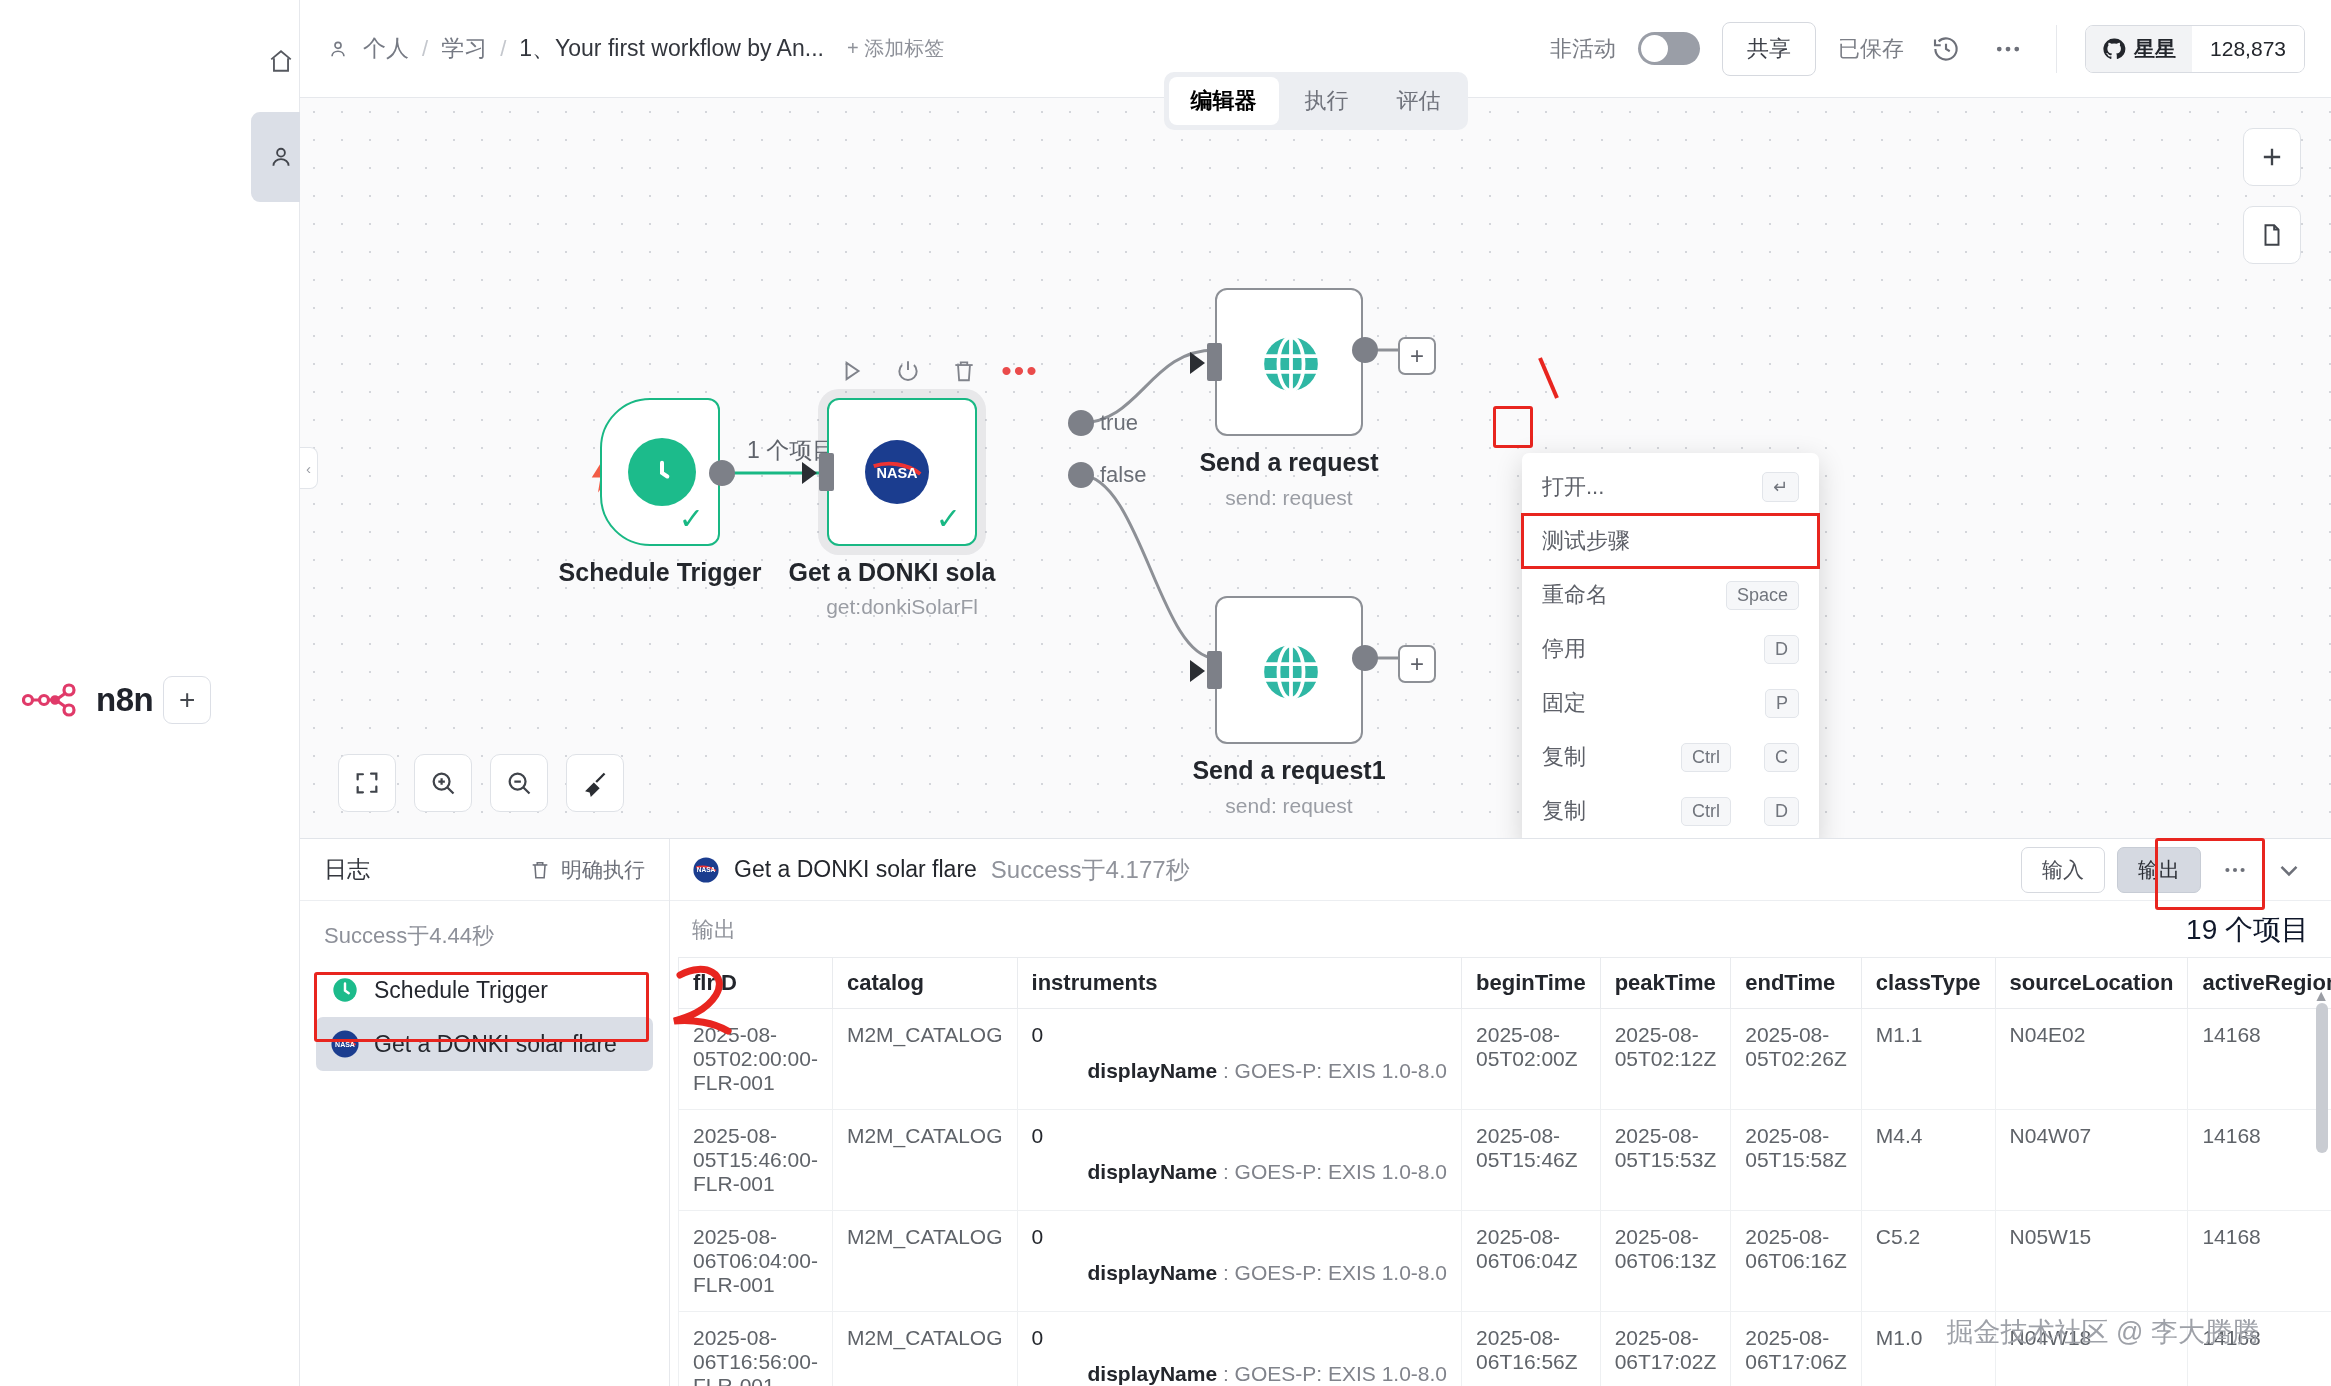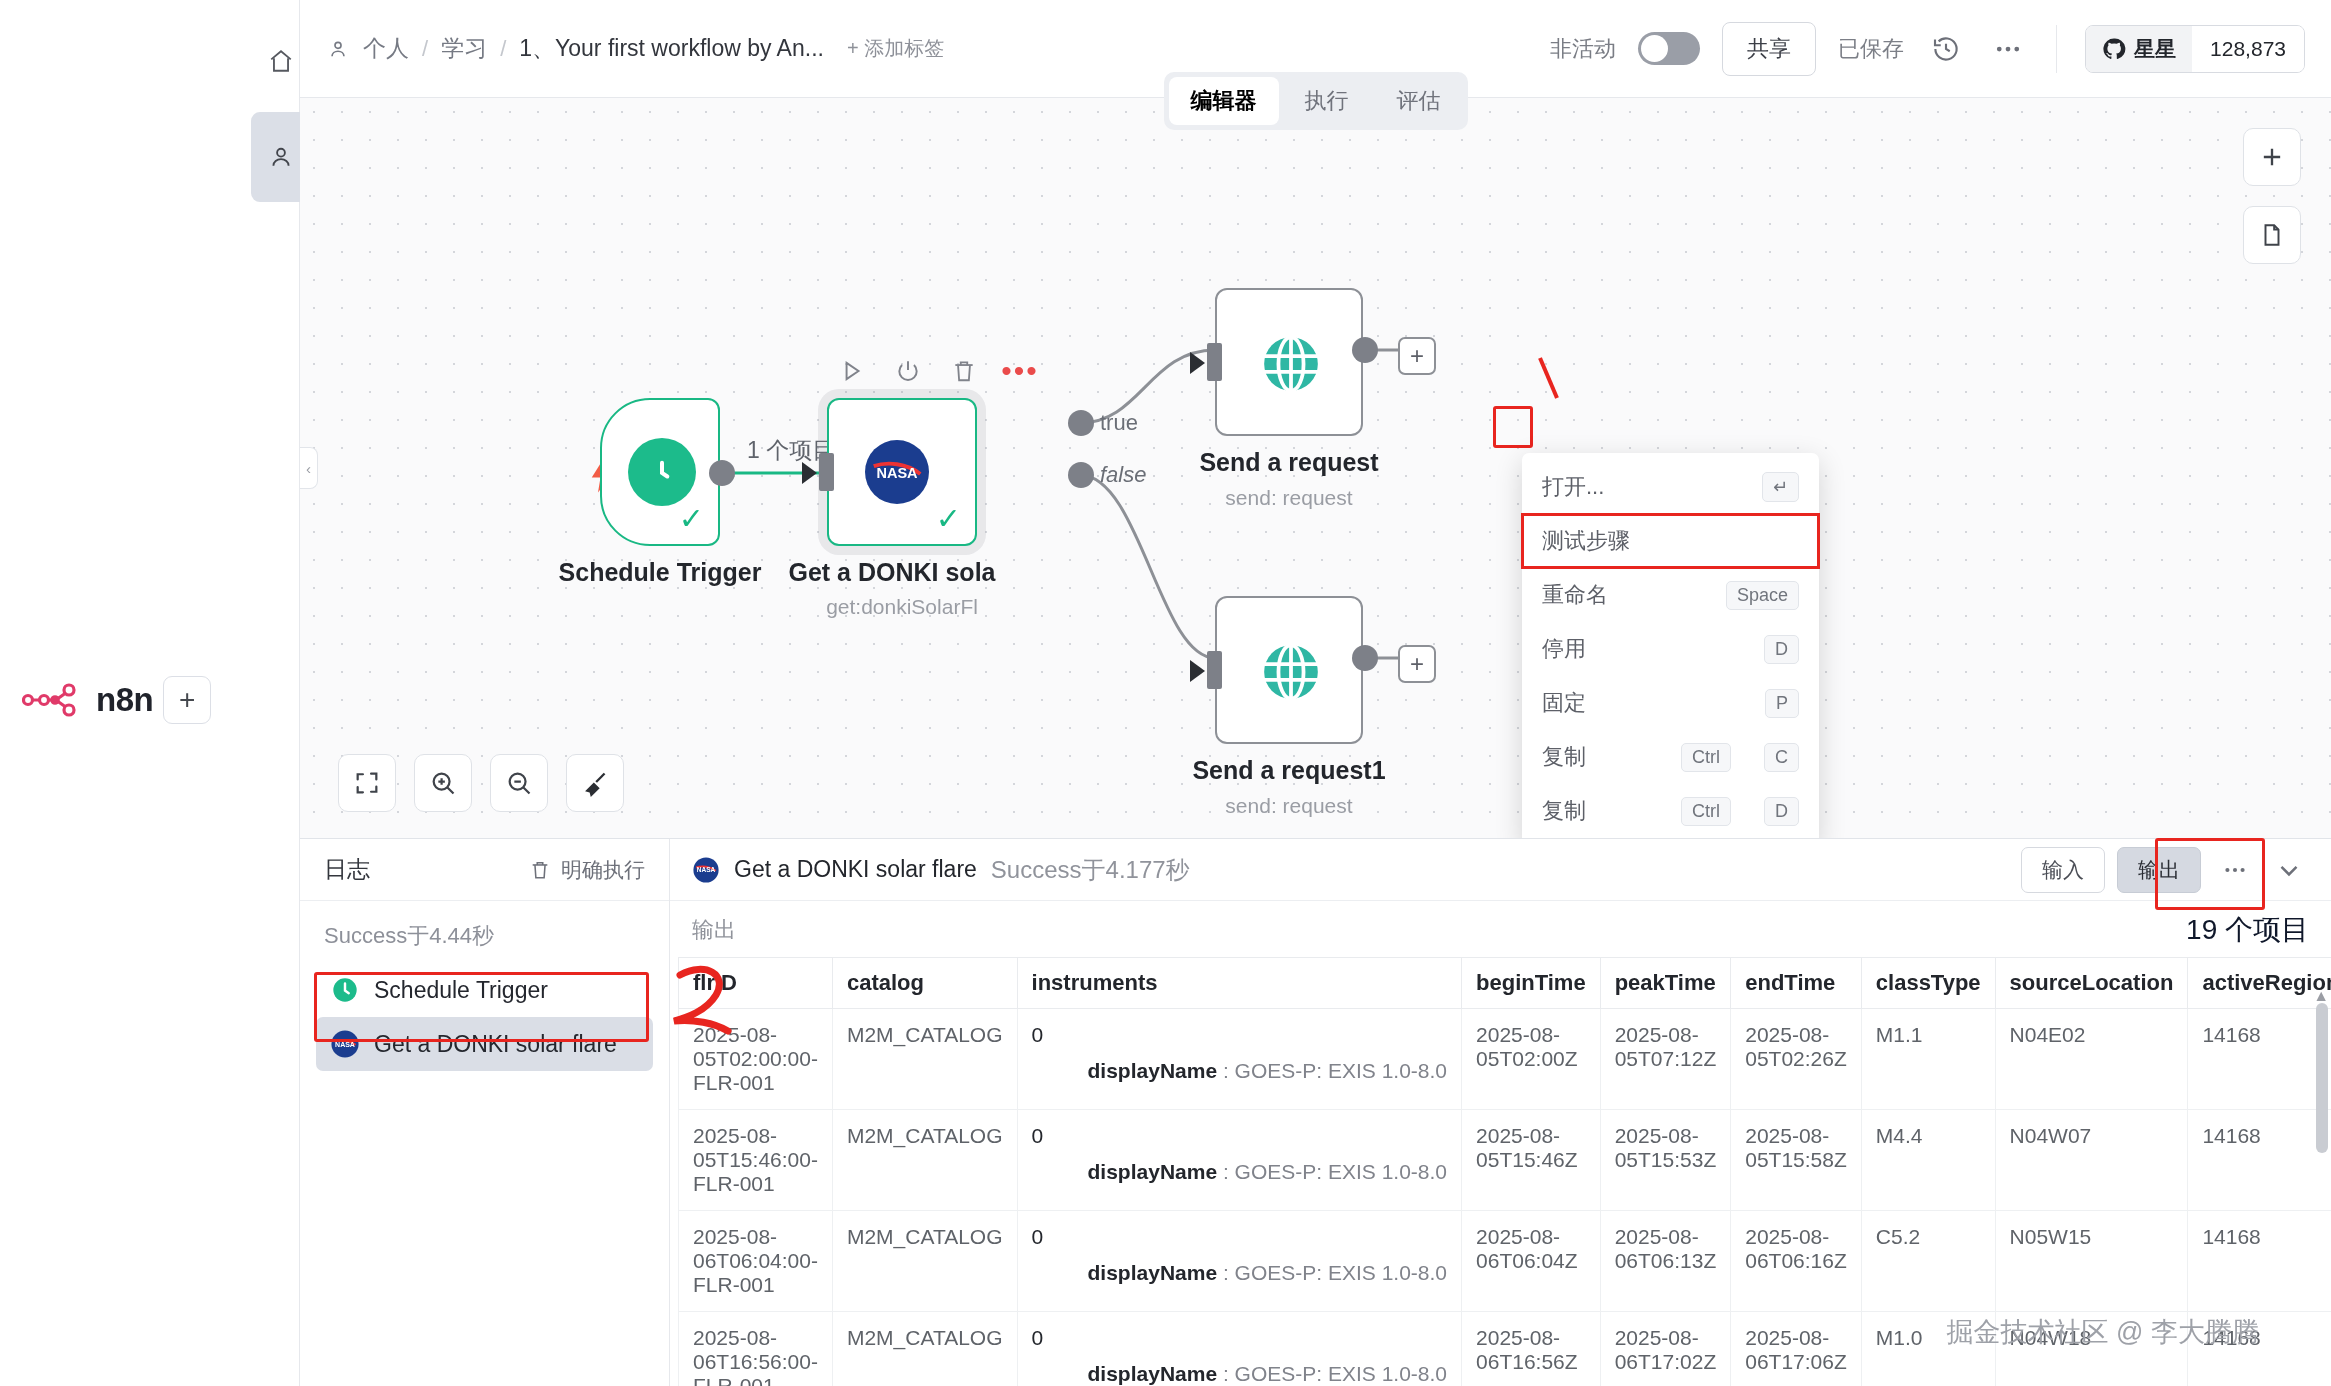--- a/index.html
+++ b/index.html
@@ -348,21 +348,21 @@
             <text x="32" y="38" font-size="15" fill="#fff" text-anchor="middle" font-family="Liberation Sans, sans-serif" font-weight="700">NASA</text>
           </svg>
         </div>
         <span class="node-check">✓</span>
       </div>
       <div class="sq-in" style="left:519px;top:355px;"></div>
       <div class="arrow-in" style="left:502px;top:364px;"></div>
       <div class="dot" style="left:768px;top:312px;"></div>
       <div class="dot" style="left:768px;top:364px;"></div>
       <span class="port-lbl" style="left:800px;top:312px;">true</span>
-      <span class="port-lbl" style="left:800px;top:364px;font-style:italic;">false</span>
+      <span class="port-lbl" style="left:800px;top:364px;">false</span>
       <div class="node-label" style="left:472px;top:460px;width:240px;">Get a DONKI sola</div>
       <div class="node-sub" style="left:482px;top:497px;width:240px;">get:donkiSolarFl</div>
 
       <div class="node-toolbar" style="left:535px;top:256px;">
         <div class="nt-btn">
           <svg width="26" height="26" viewBox="0 0 24 24" fill="none" stroke="#80838b" stroke-width="1.8">
               <path d="M7 4.5l11 7.5-11 7.5z"></path>
             </svg>
         </div>
         <div class="nt-btn">
@@ -599,21 +599,21 @@
                 <td class="cell-dim">M2M_CATALOG</td>
                 <td>
                   <span style="color:#23262c">0</span>
                   <div class="kv">
                     <b>displayName</b>
                     <span> : </span>
                     <span>GOES-P: EXIS 1.0-8.0</span>
                   </div>
                 </td>
                 <td class="cell-dim">2025-08-05T02:00Z</td>
-                <td class="cell-dim">2025-08-05T07:12Z</td>
+                <td class="cell-dim">2025-08-05T02:12Z</td>
                 <td class="cell-dim">2025-08-05T02:26Z</td>
                 <td class="cell-dim">M1.1</td>
                 <td class="cell-dim">N04E02</td>
                 <td class="cell-dim">14168</td>
 
               </tr>
               <tr>
                 <td class="cell-dim">2025-08-05T15:46:00-FLR-001</td>
                 <td class="cell-dim">M2M_CATALOG</td>
                 <td>

